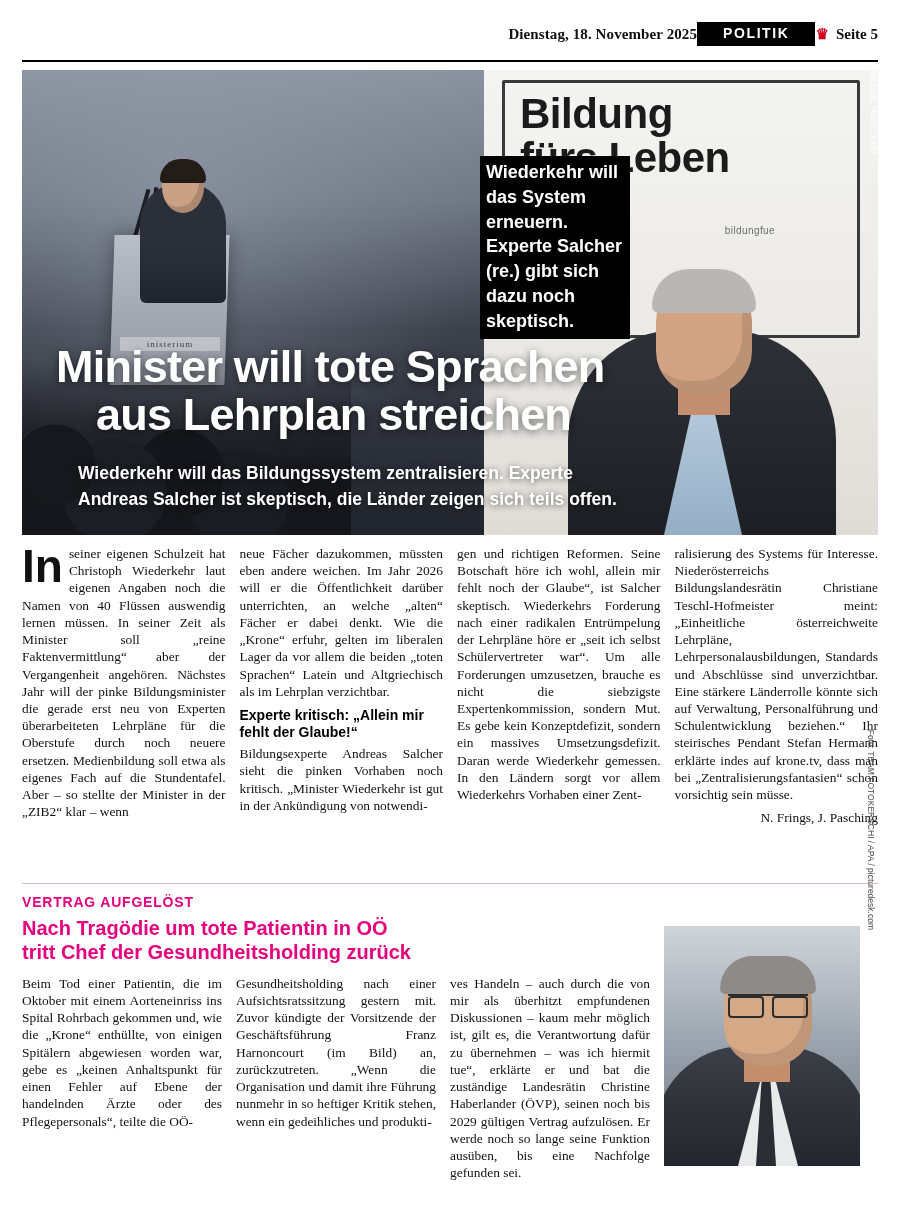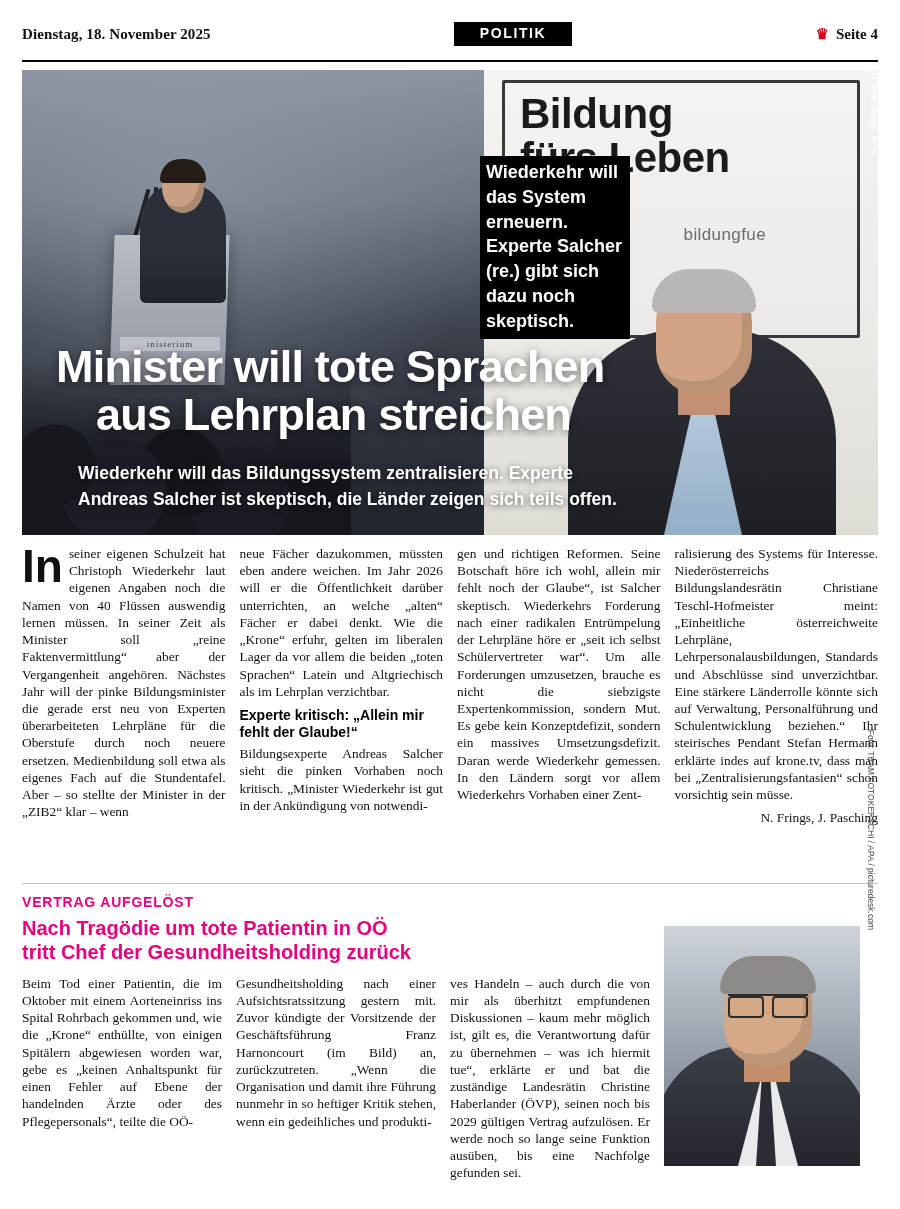--- a/index.html
+++ b/index.html
@@ -20,21 +20,21 @@
     height: 1209px;
     position: relative;
     box-sizing: border-box;
     padding: 0 22px;
   }
 
   
   .masthead {
     display: flex;
     align-items: center;
-    justify-content: space-between;
+    justify-content: flex-end;
     height: 40px;
     padding-top: 14px;
   }
   .masthead-date {
     font-family: "Liberation Serif", serif;
     font-size: 15px;
     font-weight: 700;
     letter-spacing: 0.1px;
   }
   .masthead-section {
@@ -169,24 +169,24 @@
     text-align: left;
     font-family: "Liberation Sans", sans-serif;
     font-weight: 700;
     font-size: 42px;
     line-height: 1.05;
     color: #1b1b1b;
     letter-spacing: -0.5px;
   }
   .screen-sub {
     position: absolute;
-    right: 112px;
+    right: 103px;
     top: 155px;
     font-family: "Liberation Sans", sans-serif;
-    font-size: 17px;
+    font-size: 10px;
     color: #6c6c70;
     letter-spacing: 0.4px;
   }
   .screen-frame {
     position: absolute;
     right: 18px;
     top: 10px;
     width: 352px;
     height: 252px;
     border: 3px solid #3a3a3c;
@@ -443,21 +443,21 @@
 </head>
 <body>
 
 <div class="page">
 
   <div class="masthead">
     <div class="masthead-date">Dienstag, 18. November 2025</div>
     <div class="masthead-section">POLITIK</div>
     <div class="masthead-right">
       <span class="crown">♛</span>
-      <span>Seite 4</span>
+      <span>Seite 5</span>
     </div>
   </div>
   <div class="rule"></div>
 
   <div class="hero">
     <div class="hero-left">
       <div class="mic1"></div>
       <div class="mic2"></div>
       <div class="podium"></div>
       <div class="podium-label">inisterium</div>

